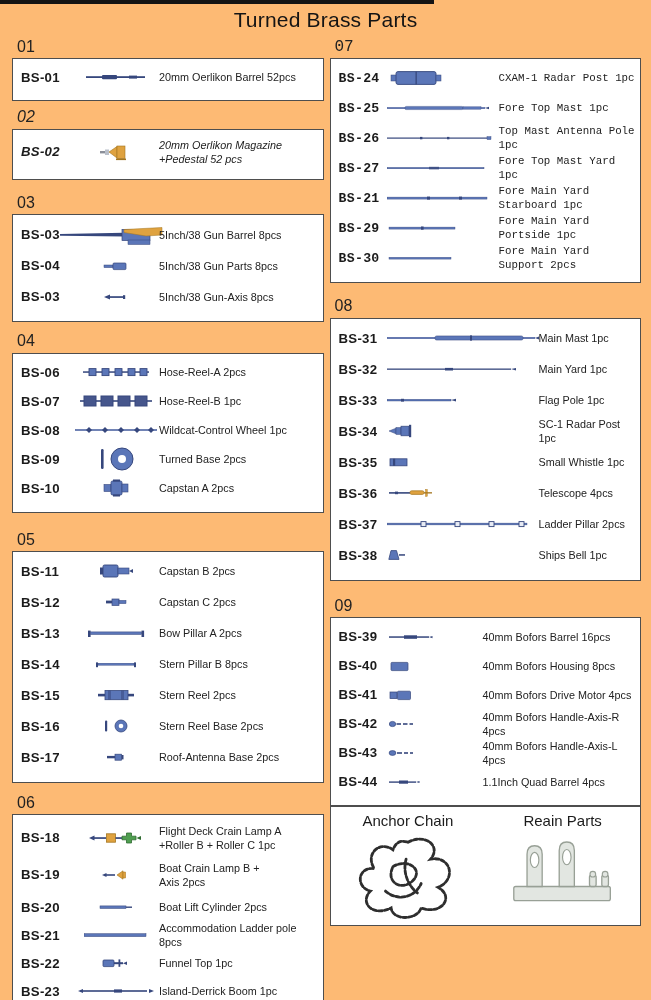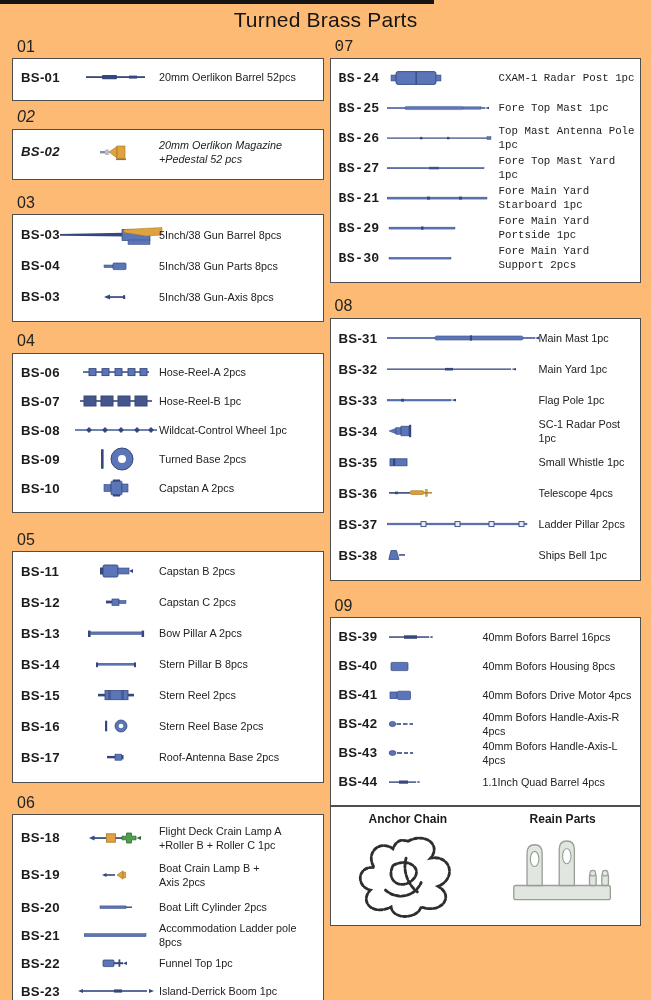--- a/index.html
+++ b/index.html
@@ -24,21 +24,21 @@
   .g06{--rh:28px;margin-bottom:0;}
   .g06 .part-row.tall{min-height:37px;}
   .g07{--rh:30px;margin-bottom:14px;font-family:Liberation Mono, monospace;}
   .g08{--rh:31px;margin-bottom:16px;}
   .g09{--rh:29px;}
   .g07 .part-row{grid-template-columns:48px 112px 1fr;}
   .g08 .part-row{grid-template-columns:48px 152px 1fr;}
   .g09 .part-row{grid-template-columns:48px 96px 1fr;}
   .bottom-panel{border:1.6px solid #4e4e4e;background:#fff;display:flex;height:118px;}
   .bp-half{flex:1;display:flex;flex-direction:column;align-items:center;padding-top:5px;}
-  .bp-title{font-size:12px;font-weight:700;color:#1b1b1b;text-align:center;}
+  .bp-title{font-size:15px;font-weight:400;color:#1b1b1b;text-align:center;}
   .bp-art{flex:1;display:flex;align-items:center;justify-content:center;line-height:0;}
 </style>
 </head>
 <body>
 
 <div class="page">
   <div class="top-edge"></div>
   <div class="title">Turned Brass Parts</div>
   <div class="columns">
     <div class="col col-left" id="left-column">

